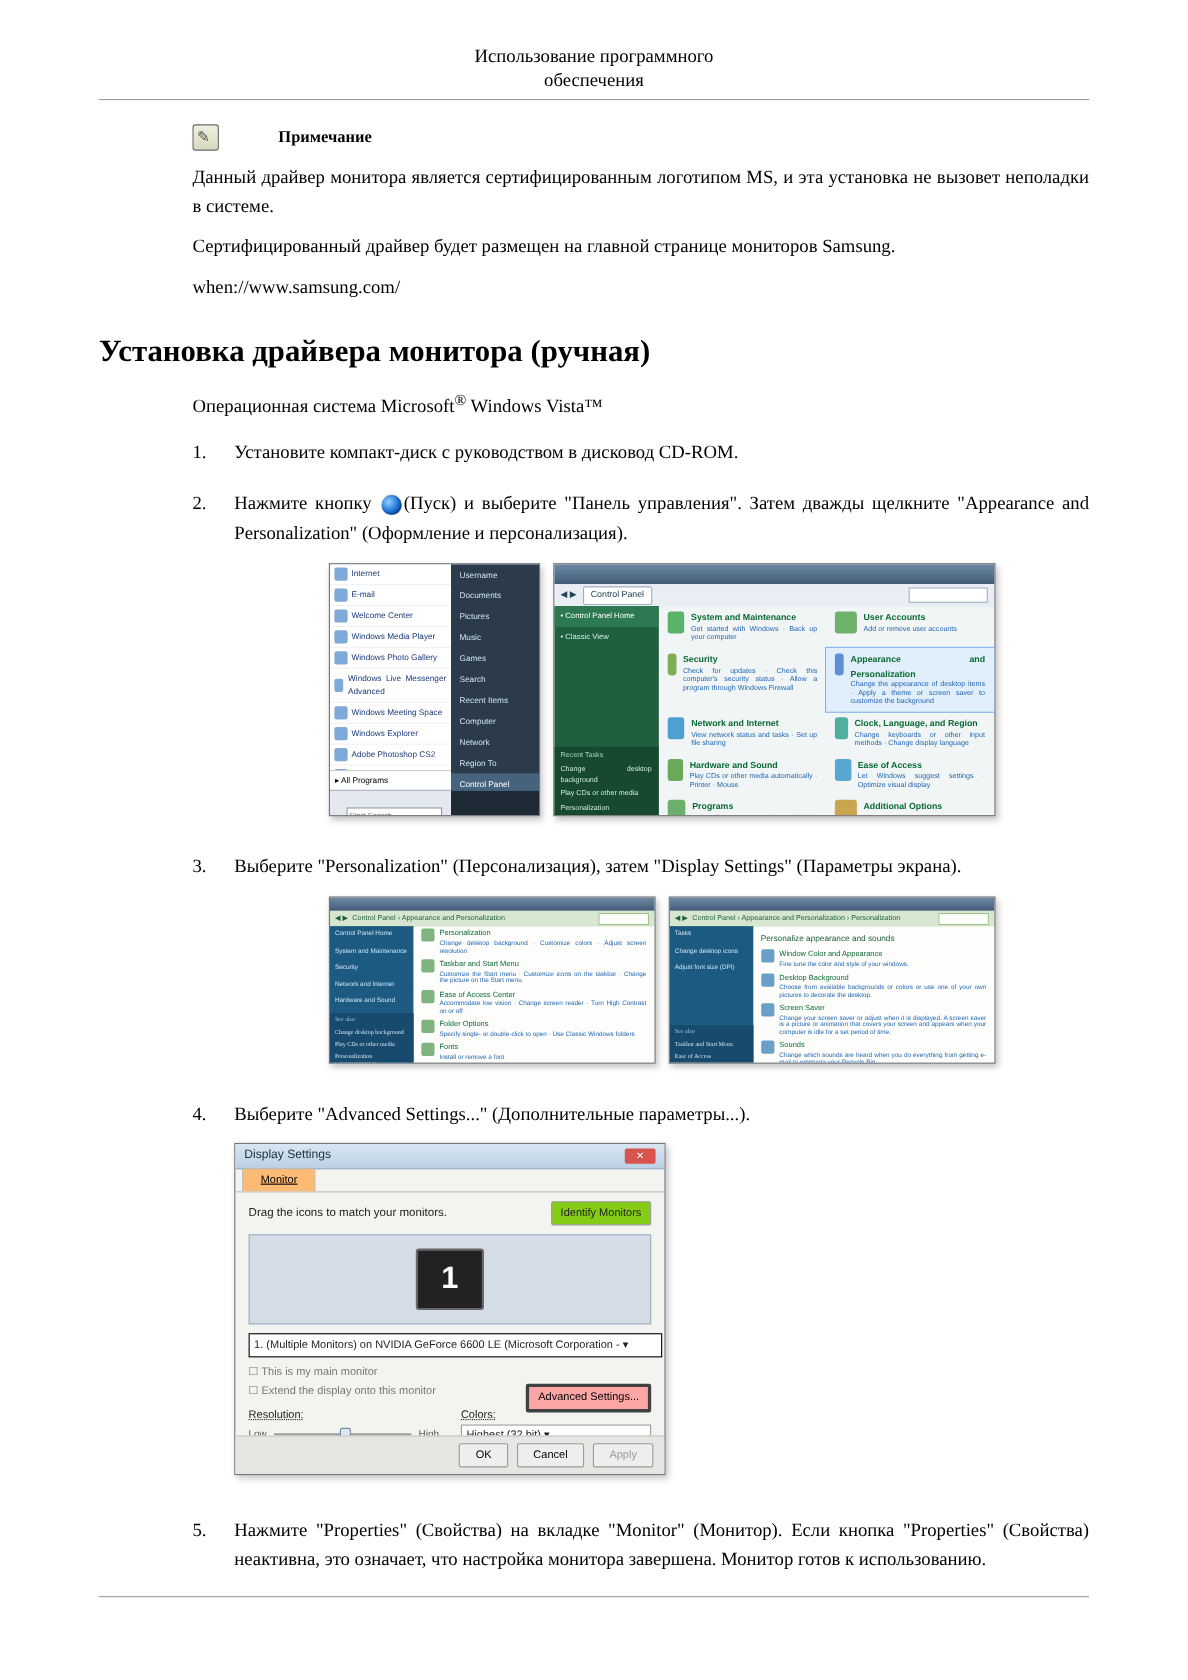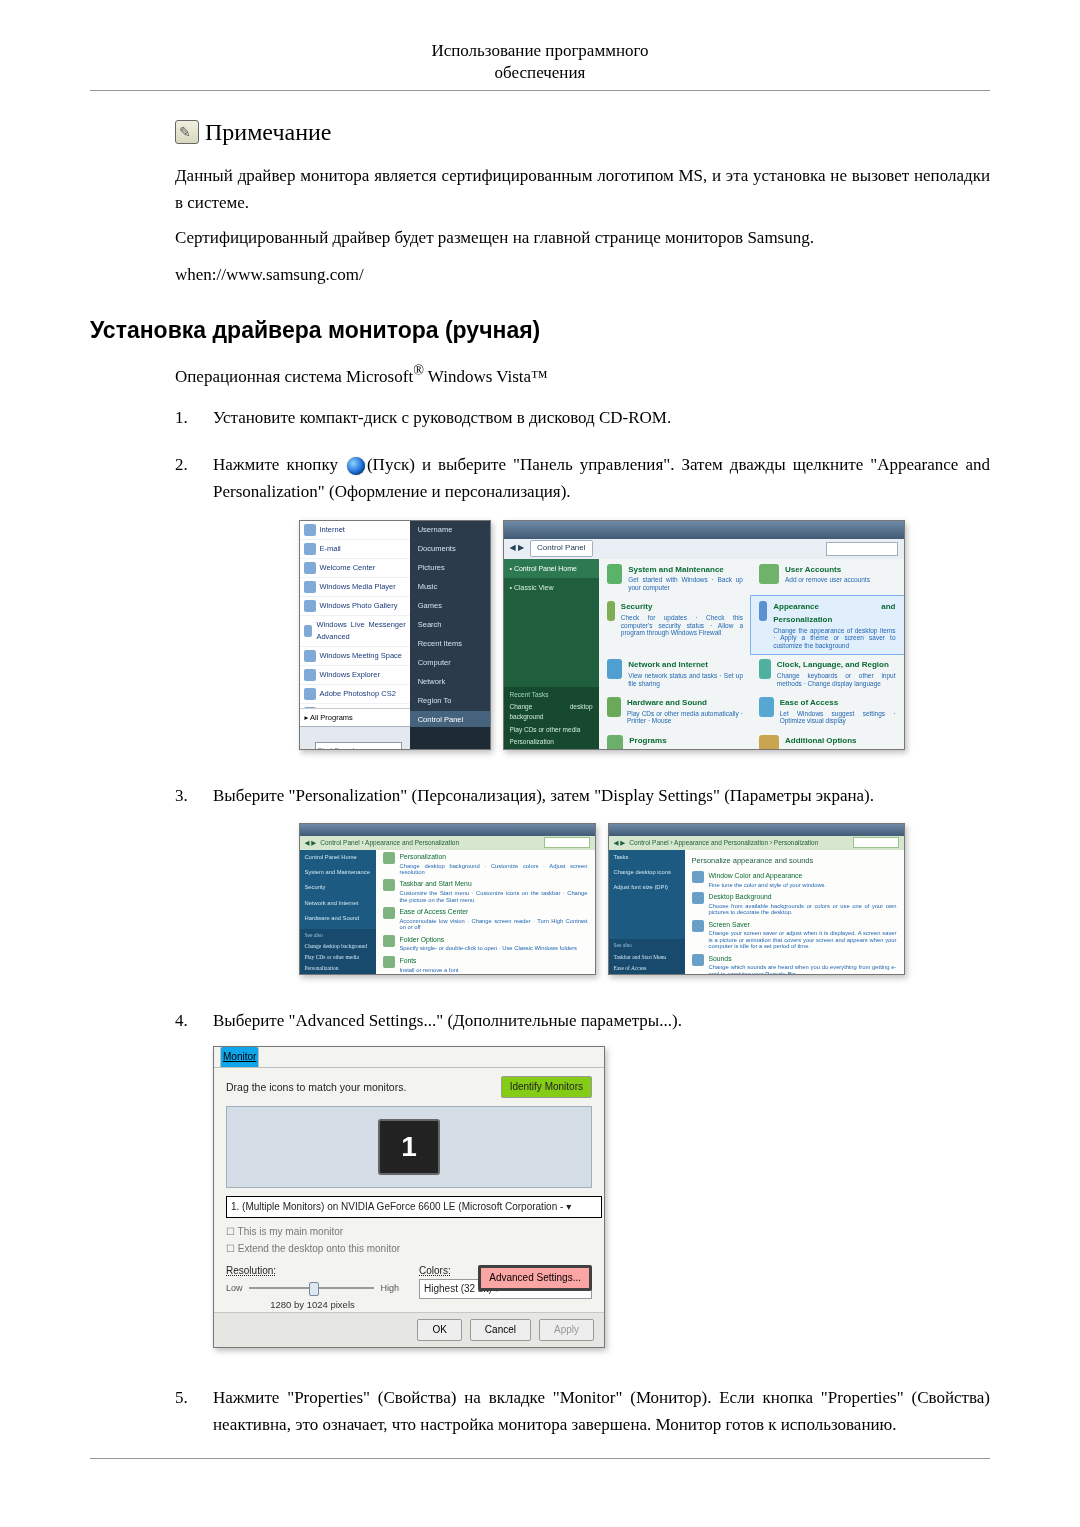--- a/index.html
+++ b/index.html
@@ -48,34 +48,35 @@
   }
   .note-icon::after{
     content:"✎";
     font-size:14px;
     color:#555;
     position:absolute;
     left:3px;
     top:1px;
   }
   .note-title {
-    font-weight: normal;
-    font-size: 24px;
+    font-weight: bold;
+    font-size: 15px;
+    margin-left: 48px;
   }
   .para {
     text-align: justify;
     margin: 8px 0;
   }
   .url {
     margin: 10px 0 18px 0;
   }
   h2.section {
-    font-family: Liberation Sans, sans-serif;
+    font-family: Liberation Serif, serif;
     font-weight: bold;
-    font-size: 23px;
+    font-size: 28px;
     margin: 24px 0 10px -85px;
   }
   .os-line {
     margin: 8px 0 14px 0;
   }
   ol.steps {
     list-style: none;
     padding: 0;
     margin: 0;
     counter-reset: step;
@@ -224,22 +225,22 @@
   .ap-item .at{color:#0b6b34;font-size:6.8px;}
   .ap-item .as{color:#2468b3;font-size:5.8px;line-height:1.1;}
 
   
   .ds{background:#f3f3f0;font-family:"Segoe UI",Tahoma,sans-serif;width:100%;height:100%;position:relative;}
   .ds-title{height:22px;background:linear-gradient(#d9e5f2,#bcd0e4);
     border-bottom:1px solid #8ba6c2;display:flex;align-items:center;
     font-size:11px;padding:0 8px;color:#234;}
   .ds-title .x{margin-left:auto;width:28px;height:14px;background:#d9534f;border-radius:2px;color:#fff;font-size:9px;text-align:center;line-height:14px;}
   .ds-tab{height:20px;border-bottom:1px solid #bfbfbf;display:flex;align-items:flex-end;}
-  .ds-tab .t{font-size:10px;border:1px solid #bfbfbf;border-bottom:none;background:#0ea5e9;
-    padding:2px 2px;margin-left:6px;border-radius:3px 3px 0 0;text-decoration:underline;}
+  .ds-tab .t{font-size:10px;border:1px solid #bfbfbf;border-bottom:none;background:#fdba74;
+    padding:2px 16px;margin-left:6px;border-radius:3px 3px 0 0;text-decoration:underline;}
   .ds-body{padding:8px 12px;font-size:10.5px;color:#222;}
   .ds-row{display:flex;align-items:center;}
   .ds-row .idbtn{margin-left:auto;font-size:10px;border:1px solid #9a9a9a;background:#84cc16;padding:2px 8px;border-radius:2px;}
   .ds-mon{height:80px;background:#d4dde5;border:1px solid #9fb0c1;margin:8px 0;
     display:flex;align-items:center;justify-content:center;}
   .ds-mon .m{width:58px;height:52px;background:#222;border:2px solid #666;border-radius:3px;
     color:#fff;font-size:28px;font-weight:bold;display:flex;align-items:center;justify-content:center;}
   .ds-sel{width:100%;font-size:10px;border:1px solid #000000;background:#fff;padding:2px 4px;margin-bottom:6px;}
   .ds-chk{font-size:10px;color:#777;display:block;margin:1px 0;}
   .ds-cols{display:flex;gap:20px;margin-top:6px;}
@@ -567,34 +568,38 @@
           </div>
         </span>
       </li>
 
       <li>
         <span class="num">4.</span>
         <span class="body">
           <span>Выберите "Advanced Settings..." (Дополнительные параметры...).</span>
           <div class="shot shot4">
             <div class="ds">
+              <div class="ds-title">
+                <span>Display Settings</span>
+                <span class="x">✕</span>
+              </div>
               <div class="ds-tab">
                 <span class="t">Monitor</span>
               </div>
               <div class="ds-body">
                 <div class="ds-row">
                   <span>Drag the icons to match your monitors.</span>
                   <span class="idbtn">Identify Monitors</span>
                 </div>
                 <div class="ds-mon">
                   <div class="m">1</div>
                 </div>
                 <div class="ds-sel">1. (Multiple Monitors) on NVIDIA GeForce 6600 LE (Microsoft Corporation - ▾</div>
                 <label class="ds-chk">☐ <span>This is my main monitor</span></label>
-                <label class="ds-chk">☐ <span>Extend the desktop onto this monitor</span></label>
+                <label class="ds-chk">☐ <span>Extend the display onto this monitor</span></label>
                 <div class="ds-cols">
                   <div class="ds-col">
                     <div class="lbl">Resolution:</div>
                     <div class="ds-slider">
                       <span>Low</span>
                       <div class="track">
                           <div class="thumb"></div>
                         </div>
                       <span>High</span>
                     </div>

